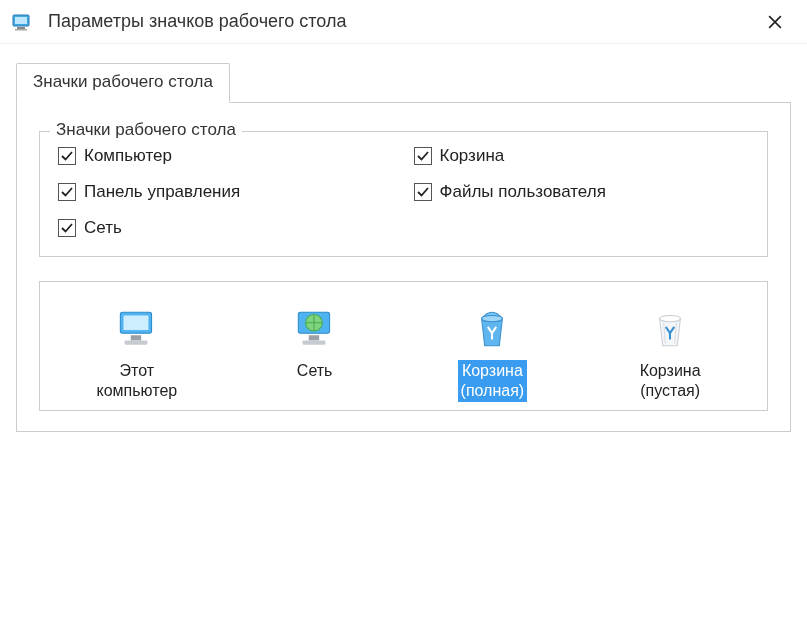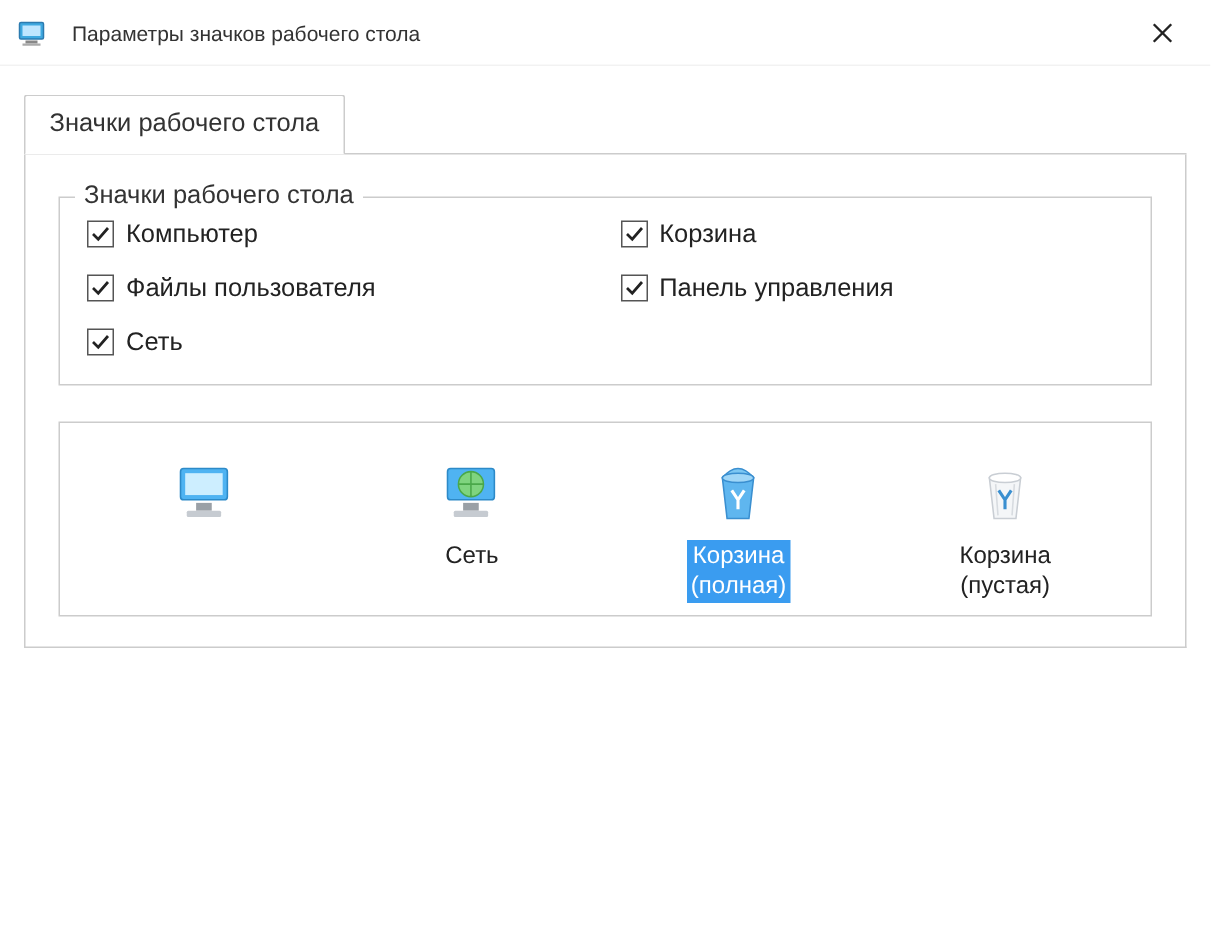--- a/index.html
+++ b/index.html
@@ -19,21 +19,21 @@
     align-items: center;
     padding: 0 10px;
     border-bottom: 1px solid rgba(0,0,0,0.05);
   }
   .titlebar .app-icon {
     width: 24px; height: 24px;
     margin-right: 14px;
     display: flex; align-items: center; justify-content: center;
   }
   .titlebar .title {
-    font-size: 14px;
+    font-size: 18px;
     color: #333;
     flex: 1;
   }
   .titlebar .close {
     width: 44px; height: 44px;
     display: flex; align-items: center; justify-content: center;
     font-size: 18px;
     color: #222;
     cursor: default;
   }
@@ -179,29 +179,29 @@
               </svg>
           </span>
           <span>Корзина</span>
         </label>
         <label class="check">
           <span class="chkbox">
             <svg viewBox="0 0 14 14">
                 <polyline points="2,7 5.5,10.5 12,3" fill="none" stroke="#222" stroke-width="1.8"></polyline>
               </svg>
           </span>
+          <span>Панель управления</span>
+        </label>
+        <label class="check">
+          <span class="chkbox">
+            <svg viewBox="0 0 14 14">
+                <polyline points="2,7 5.5,10.5 12,3" fill="none" stroke="#222" stroke-width="1.8"></polyline>
+              </svg>
+          </span>
           <span>Файлы пользователя</span>
-        </label>
-        <label class="check">
-          <span class="chkbox">
-            <svg viewBox="0 0 14 14">
-                <polyline points="2,7 5.5,10.5 12,3" fill="none" stroke="#222" stroke-width="1.8"></polyline>
-              </svg>
-          </span>
-          <span>Панель управления</span>
         </label>
         <label class="check">
           <span class="chkbox">
             <svg viewBox="0 0 14 14">
                 <polyline points="2,7 5.5,10.5 12,3" fill="none" stroke="#222" stroke-width="1.8"></polyline>
               </svg>
           </span>
           <span>Сеть</span>
         </label>
       </div>
@@ -212,20 +212,22 @@
 
         <div class="icon-item">
           <div class="ic">
             <svg viewBox="0 0 48 48">
               <rect x="8" y="8" width="30" height="20" rx="2" fill="#4fb3f2" stroke="#2d8ac8"></rect>
               <rect x="11" y="11" width="24" height="14" fill="#cdeeff"></rect>
               <rect x="18" y="30" width="10" height="5" fill="#9aa0a6"></rect>
               <rect x="12" y="35" width="22" height="4" rx="1" fill="#c6cbd1"></rect>
             </svg>
           </div>
+          <span class="lbl">Этот
+компьютер</span>
         </div>
 
 
         <div class="icon-item">
           <div class="ic">
             <svg viewBox="0 0 48 48">
               <rect x="8" y="8" width="30" height="20" rx="2" fill="#4fb3f2" stroke="#2d8ac8"></rect>
               <circle cx="23" cy="18" r="8" fill="#7fd47f" stroke="#4aa84a"></circle>
               <path d="M15 18 h16 M23 10 v16" stroke="#4aa84a" stroke-width="1"></path>
               <rect x="18" y="30" width="10" height="5" fill="#9aa0a6"></rect>

